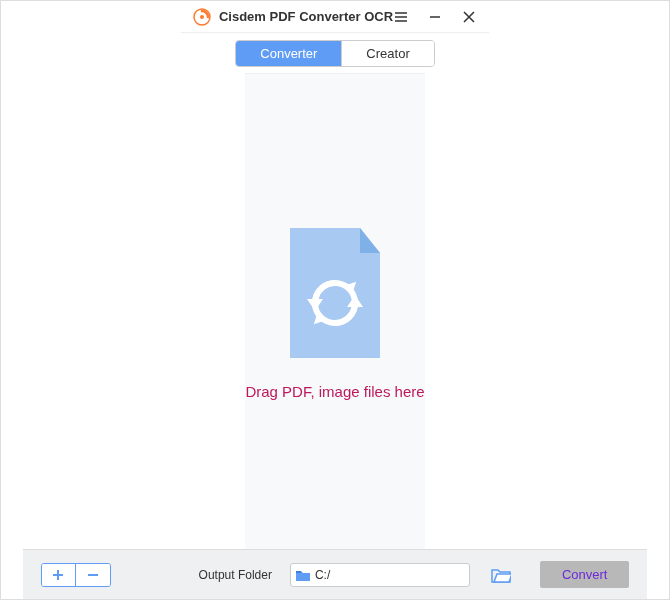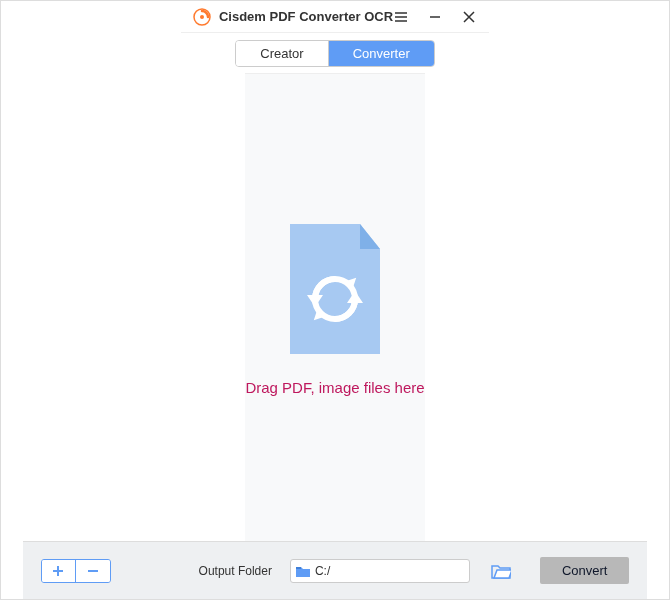--- a/index.html
+++ b/index.html
@@ -11,32 +11,32 @@
 .win-controls { display: flex; gap: 18px; align-items: center; }
 .win-btn { width: 16px; height: 16px; display: flex; align-items: center; justify-content: center; cursor: pointer; color: #333; }
 .tabbar { height: 40px; display: flex; align-items: center; justify-content: center; background: #fff; }
 .tab-group { display: flex; border: 1px solid #ccc; border-radius: 4px; overflow: hidden; }
 .tab { padding: 5px 24px; font-size: 13px; cursor: pointer; background: #fff; color: #333; }
 .tab.active { background: #5f9cf5; color: #fff; }
 .tab:not(:last-child) { border-right: 1px solid #ccc; }
 .main { flex: 1; background: #f8f9fa; display: flex; flex-direction: column; align-items: center; justify-content: center; border-top: 1px solid #eee; }
 .drop-icon { width: 110px; height: 140px; margin-bottom: 20px; }
 .drop-text { color: #be185d; font-size: 15px; }
-.footer { height: 58px; background: #eef0f2; display: flex; align-items: center; padding: 0 18px; gap: 14px; border-top: 1px solid #ddd; }
+.footer { height: 50px; background: #eef0f2; display: flex; align-items: center; padding: 0 18px; gap: 14px; border-top: 1px solid #ddd; }
 .add-remove { display: flex; border: 1px solid #5f9cf5; border-radius: 3px; overflow: hidden; }
 .ar-btn { width: 34px; height: 22px; display: flex; align-items: center; justify-content: center; cursor: pointer; font-size: 16px; color: #5f9cf5; background: #fff; }
 .ar-btn:first-child { border-right: 1px solid #5f9cf5; }
 .spacer1 { width: 60px; }
 .out-label { font-size: 12px; color: #333; margin-right: 4px; }
 .out-path-wrap { display: flex; align-items: center; border: 1px solid #ccc; border-radius: 3px; background: #fff; height: 24px; width: 180px; padding: 0 4px; }
 .folder-icon { width: 16px; height: 14px; margin-right: 4px; }
 .out-path { font-size: 12px; color: #333; flex: 1; }
 .browse-btn { width: 22px; height: 22px; display: flex; align-items: center; justify-content: center; cursor: pointer; margin-left: 6px; }
 .flex-spacer { flex: 1; }
-.convert-btn { background: #b8b8b8; color: #0f172a; border: none; padding: 6px 22px; font-size: 13px; border-radius: 2px; cursor: pointer; }
+.convert-btn { background: #b8b8b8; color: #6d28d9; border: none; padding: 6px 22px; font-size: 13px; border-radius: 2px; cursor: pointer; }
 </style>
 </head>
 <body>
 
 <div class="window">
 
   <div class="titlebar">
     <span class="logo">
       <svg viewBox="0 0 18 18">
           <circle cx="9" cy="9" r="8" fill="#fff" stroke="#ff7a2e" stroke-width="1.5"></circle>
@@ -59,22 +59,22 @@
       <span class="win-btn">
         <svg width="14" height="14" viewBox="0 0 14 14">
             <path d="M2 2l10 10M12 2L2 12" stroke="#333" stroke-width="1.5"></path>
           </svg>
       </span>
     </div>
   </div>
 
   <div class="tabbar">
     <div class="tab-group">
+      <div class="tab active">Converter</div>
       <div class="tab">Creator</div>
-      <div class="tab active">Converter</div>
     </div>
   </div>
 
   <div class="main">
     <span class="drop-icon">
       <svg viewBox="0 0 110 140">
         <path d="M10 5 h70 l20 25 v105 h-90 z" fill="#a7c9f2"></path>
         <path d="M80 5 v25 h20 z" fill="#7fb0e8"></path>
         <g transform="translate(55,80)">
           <path d="M -20 0 A 20 20 0 1 1 0 20" stroke="#fff" stroke-width="6" fill="none"></path>

